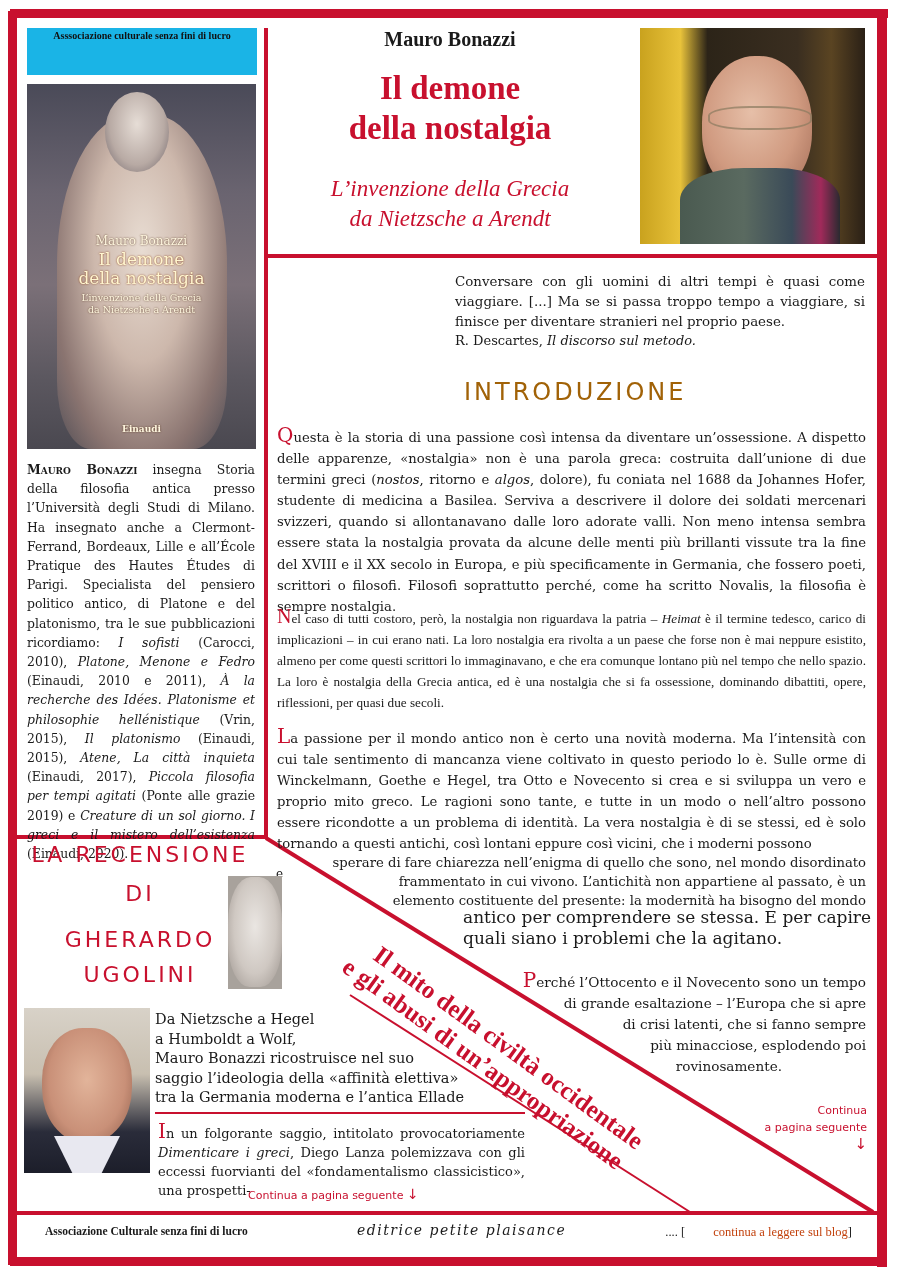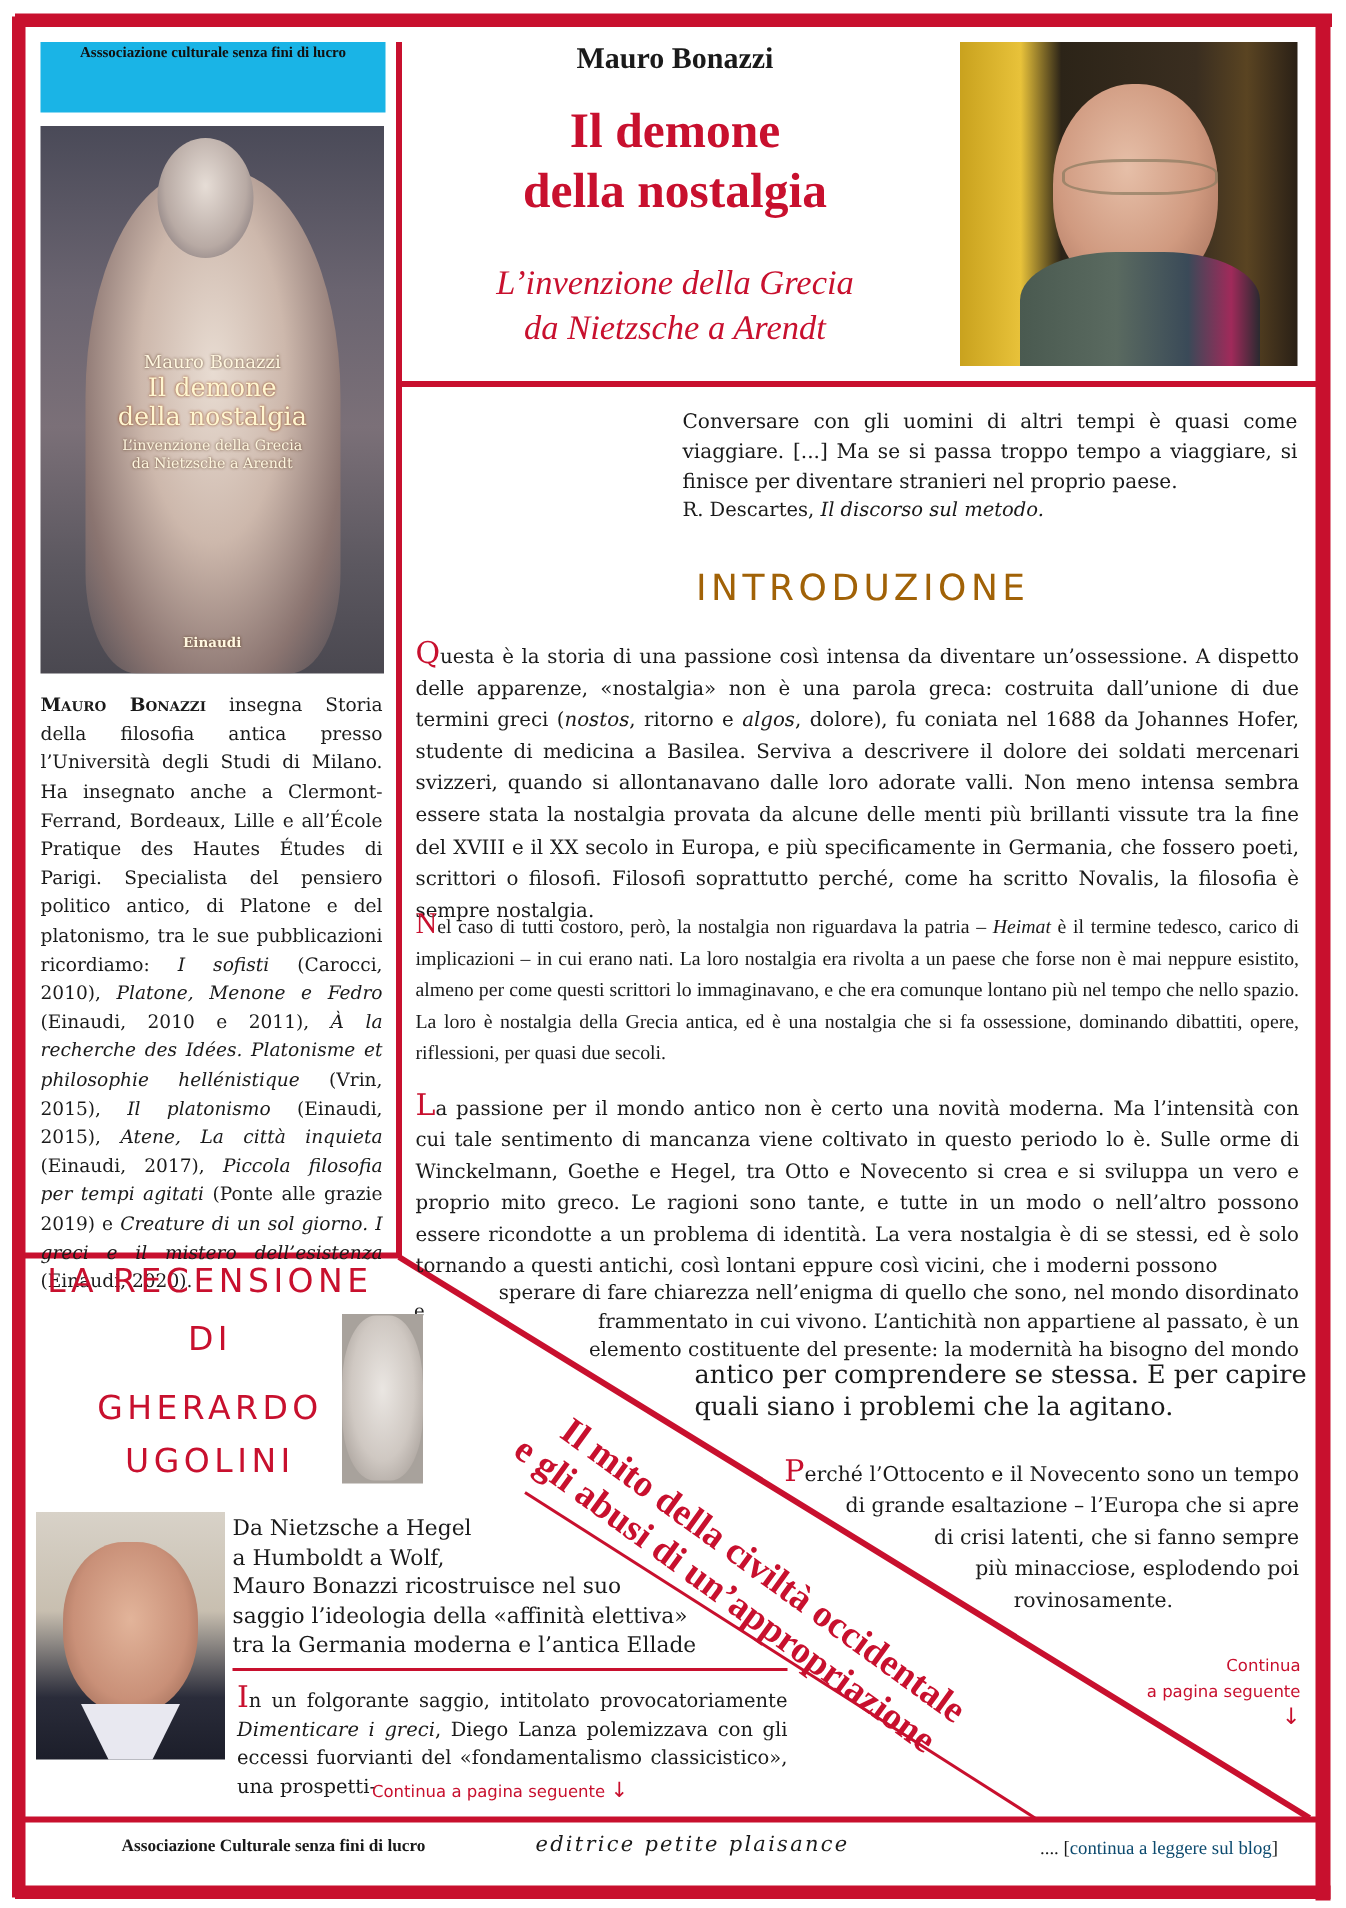--- a/index.html
+++ b/index.html
@@ -88,24 +88,24 @@
   #subtitle-rev { left: 155px; top: 1010px; width: 340px; font-size: 14.5px; line-height: 19.5px; text-align: left; }
   #subtitle-rev div { white-space: nowrap; }
 
   #diag-title { left: 370px; top: 930px; width: 420px; font-family: "Liberation Serif", serif; font-weight: bold; color: #c8102e;
       font-size: 25px; line-height: 28px; transform: rotate(36deg); transform-origin: 0 0; white-space: nowrap; }
 
   #p5 { left: 158px; top: 1122px; width: 367px; font-size: 13px; line-height: 19px; text-align: justify; }
   #cont2 { left: 248px; top: 1186px; font-family: "DejaVu Sans", sans-serif; font-size: 11px; color: #c8102e; }
 
   
-  #footer-left { left: 45px; top: 1225px; font-family: "Liberation Serif", serif; font-weight: bold; font-size: 11.5px; margin-left: 36px; }
+  #footer-left { left: 45px; top: 1225px; font-family: "Liberation Serif", serif; font-weight: bold; font-size: 11.5px; }
   #footer-mid { left: 357px; top: 1222px; font-family: "DejaVu Serif", serif; font-style: italic; font-size: 14px; letter-spacing: 1.5px; }
   #footer-right { right: 45px; top: 1225px; font-family: "Liberation Serif", serif; font-size: 12.5px; }
-  #footer-right a { color: #0c4a6e; text-decoration: none; }
+  #footer-right a { color: #c2410c; text-decoration: none; margin-left: 28px; }
 </style>
 </head>
 <body>
 
 <div class="bar" style="left:10px;top:9px;width:878px;height:9px;"></div>
 <div class="bar" style="left:8px;top:11px;width:9px;height:1254px;"></div>
 <div class="bar" style="left:877px;top:11px;width:10px;height:1256px;"></div>
 <div class="bar" style="left:10px;top:1257px;width:877px;height:9px;"></div>
 <div class="bar" style="left:10px;top:1211px;width:870px;height:4px;"></div>
 <div class="bar" style="left:264px;top:28px;width:4px;height:810px;"></div>

